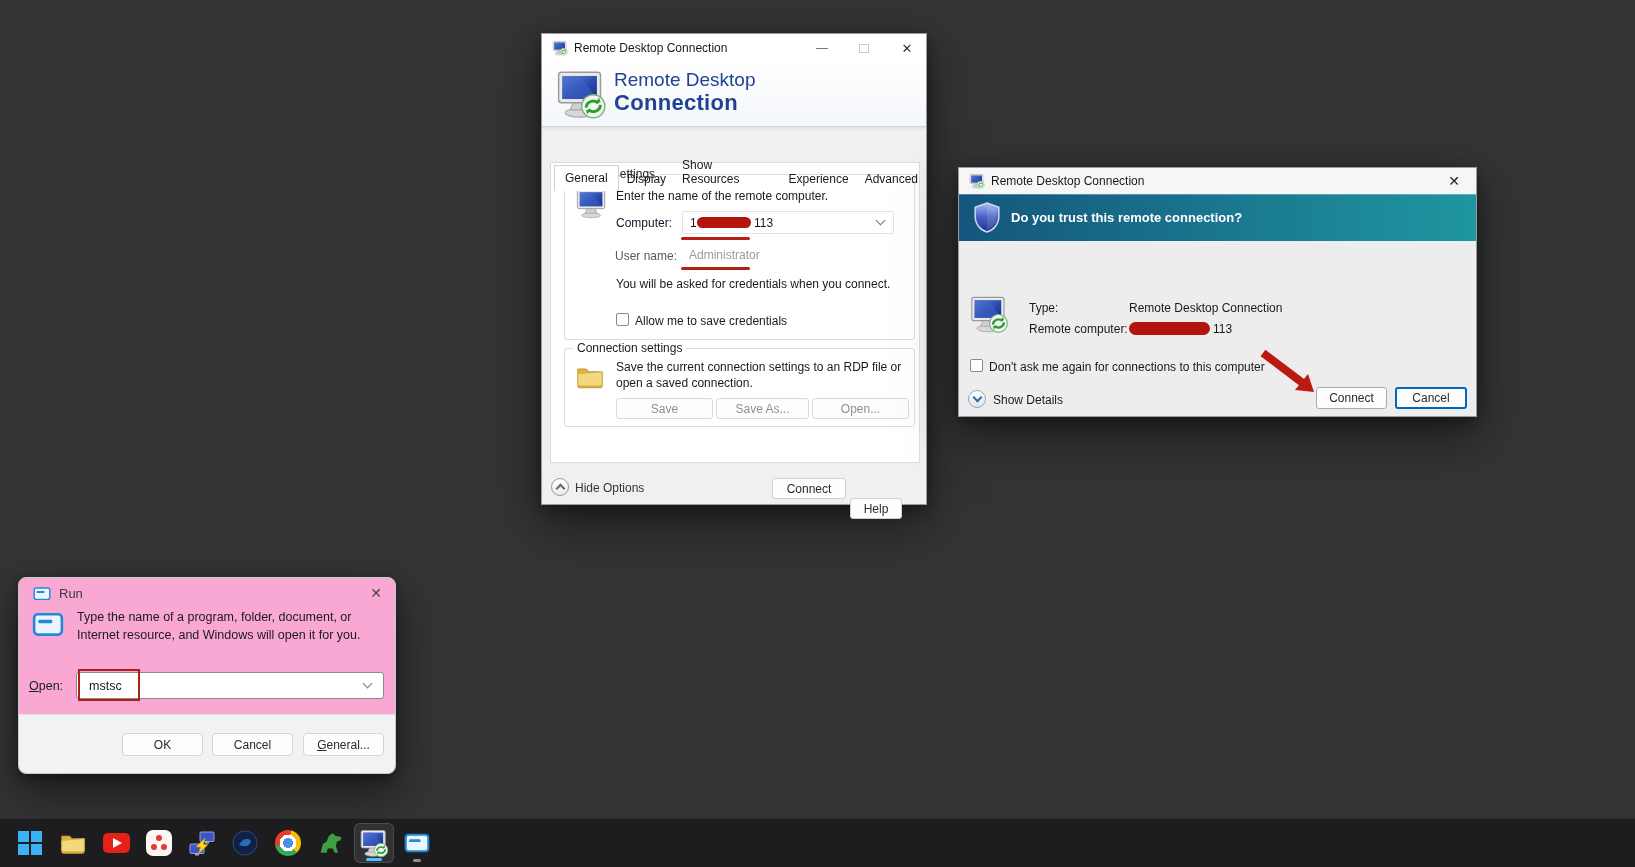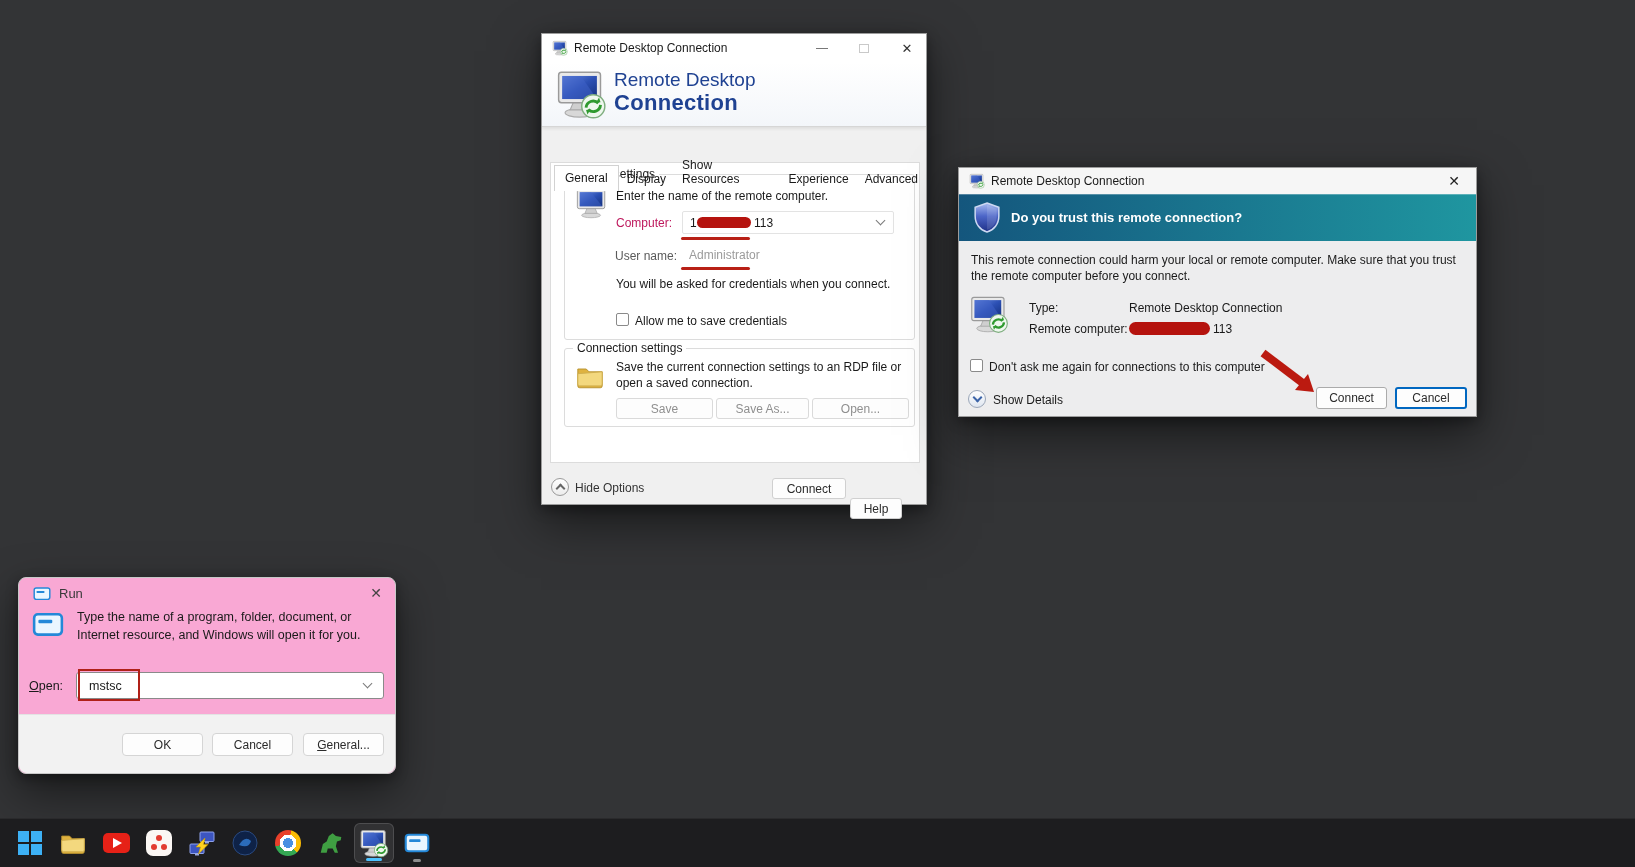--- a/index.html
+++ b/index.html
@@ -190,21 +190,21 @@
 
     <div class="panel">
 
       <div class="group" style="left:13px;top:11px;width:351px;height:166px">
         <span class="glabel">Logon settings</span>
         <svg class="ic" style="position:absolute;left:10px;top:12px" width="34" height="32">
             <use href="#sym-monitor"></use>
           </svg>
         <span class="t12" style="left:51px;top:14px">Enter the name of the remote computer.</span>
 
-        <span class="t12" style="left:51px;top:41px;color:#be185d">Computer:</span>
+        <span class="t12" style="left:51px;top:41px;color:#0f172a">Computer:</span>
         <div style="position:absolute;left:117px;top:36px;width:212px;height:23px;background:#fff;border:1px solid #e3e3e3;border-radius:2px">
           <span style="position:absolute;left:7px;top:4px;font-size:12px;color:#1a1a1a">1</span>
           <span class="redact" style="position:absolute;left:14px;top:5px;width:54px;height:11px"></span>
           <span style="position:absolute;left:71px;top:4px;font-size:12px;color:#1a1a1a">113</span>
           <span class="combo-arrow"></span>
         </div>
         <div class="red-underline" style="left:116px;top:62px;width:69px"></div>
 
         <span class="t12" style="left:50px;top:74px;color:#5a5a5a">User name:</span>
         <div style="position:absolute;left:117px;top:69px;width:212px;height:21px">
@@ -257,21 +257,20 @@
       <div class="capbtn" style="left:478px;height:26px;color:#222;font-size:14px">
           <span>✕</span>
         </div>
     </div>
     <div class="banner">
       <svg class="ic" style="position:absolute;left:14px;top:7px" width="28" height="33">
           <use href="#sym-shield"></use>
         </svg>
       <span class="q">Do you trust this remote connection?</span>
     </div>
-    <div class="warn">This remote connection could harm your local or remote computer. Make sure that you trust the remote computer before you connect.</div>
 
     <svg class="ic" style="position:absolute;left:10px;top:126px" width="40" height="40">
         <use href="#sym-rdp"></use>
       </svg>
     <span class="t12" style="left:70px;top:133px">Type:</span>
     <span class="t12" style="left:170px;top:133px">Remote Desktop Connection</span>
     <span class="t12" style="left:70px;top:154px">Remote computer:</span>
     <span class="redact" style="position:absolute;left:170px;top:154px;width:81px;height:13px;border-radius:7px"></span>
     <span class="t12" style="left:254px;top:154px">113</span>
 

